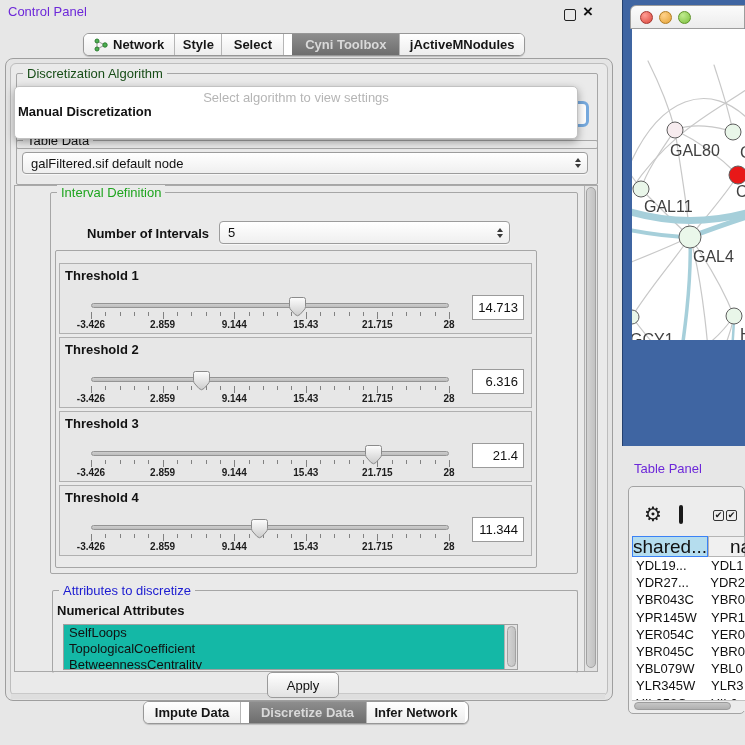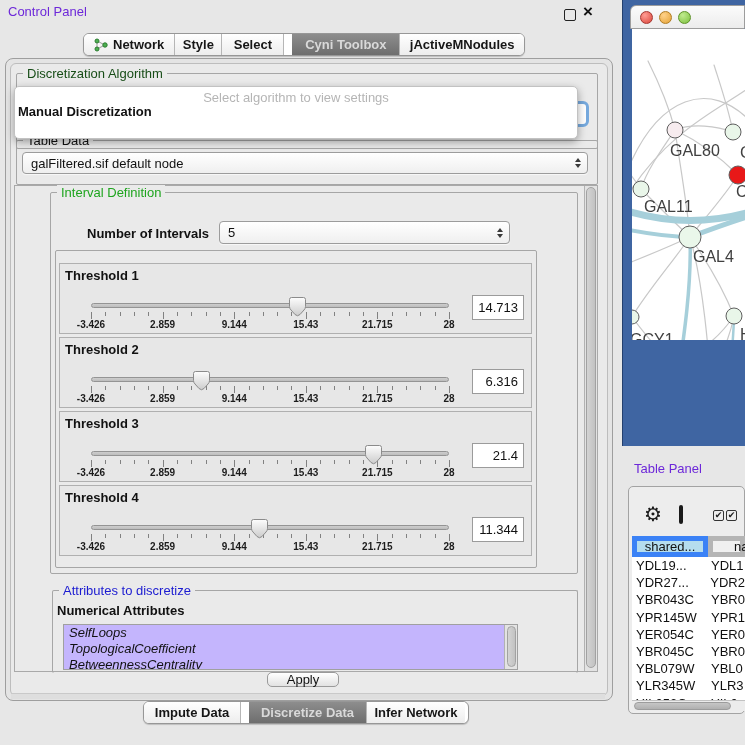--- a/index.html
+++ b/index.html
@@ -40,42 +40,42 @@
   .track{position:absolute;left:31px;top:39px;width:358px;height:5px;background:linear-gradient(#cdcdcd,#bdbdbd);
          border:1px solid #949494;border-radius:3px;box-sizing:border-box;}
   .ticks{position:absolute;left:31px;top:48px;width:358px;height:8px;}
   .tick{position:absolute;width:1px;background:#818181;top:0;}
   .ticklabels{position:absolute;left:31px;top:55px;width:358px;height:12px;}
   .ticklabel{position:absolute;transform:translateX(-50%);font-size:10px;font-weight:bold;color:#1c1c1c;white-space:nowrap;}
   .thumb{position:absolute;top:32px;}
   .valbox{position:absolute;left:412px;top:31px;width:52px;height:25px;background:#fff;border:1px solid #9b9b9b;
           box-sizing:border-box;font-size:13px;text-align:right;padding-right:5px;line-height:23px;}
   
-  .listbox{position:absolute;background:#c4b5fd;border:1px solid #a0a0a0;box-sizing:border-box;overflow:hidden;font-style:italic;}
+  .listbox{position:absolute;background:#14b8a6;border:1px solid #a0a0a0;box-sizing:border-box;overflow:hidden;}
   .listitem{padding-left:5px;line-height:16px;font-size:13px;white-space:nowrap;}
   
   .vtrack{background:#e3e3e3;border-left:1px solid #b2b2b2;box-sizing:border-box;}
   .vthumb{position:absolute;background:linear-gradient(90deg,#d4d4d4,#c2c2c2);border:1px solid #a2a2a2;border-radius:5px;box-sizing:border-box;}
   .htrack{background:#ececec;border-top:1px solid #c2c2c2;box-sizing:border-box;}
   .hthumb{position:absolute;background:linear-gradient(#c6c6c6,#b0b0b0);border:1px solid #9c9c9c;border-radius:4px;box-sizing:border-box;}
   
   .button{position:absolute;display:flex;align-items:center;justify-content:center;font-size:13px;
           background:linear-gradient(#ffffff,#e2e2e2);border:1px solid #9a9a9a;border-radius:5px;box-sizing:border-box;}
   
   .popup{background:#fff;border:1px solid #c2c2c2;border-radius:5px;box-shadow:0 3px 8px rgba(0,0,0,.35);}
   .popup .hint{position:absolute;left:0;right:0;top:3px;text-align:center;color:#b5b5b5;font-size:13px;}
   .popup .opt{position:absolute;left:3px;font-size:13px;white-space:nowrap;}
   
   .blueframe{background:#3f65a2;border-left:1px solid #24406e;}
   .nettitlebar{background:linear-gradient(#fbfbfb,#ececec);border:1px solid #9d9d9d;border-top-left-radius:6px;box-sizing:border-box;}
   .light{position:absolute;width:13px;height:13px;border-radius:50%;box-sizing:border-box;}
   .netcanvas{background:#fff;overflow:hidden;}
   
   .tpanel{background:#ededed;border:1px solid #a3a3a3;border-radius:5px;box-sizing:border-box;}
-  .thcell{position:absolute;box-sizing:border-box;font-size:13px;display:flex;align-items:center;border:5px solid #3b82f6;}
+  .thcell{position:absolute;box-sizing:border-box;font-size:19px;display:flex;align-items:center;border:1px solid #3b82f6;}
   .trow{display:flex;height:17.2px;align-items:center;font-size:13px;color:#101010;}
   .trow .c1{width:76px;padding-left:4px;box-sizing:border-box;white-space:nowrap;overflow:hidden;}
   .trow .c2{padding-left:3px;white-space:nowrap;}
   .splitter-icon{border:2px solid #1a1a1a;border-radius:3px;box-sizing:border-box;position:relative;}
   .splitter-icon::after{content:"";position:absolute;left:50%;top:0;bottom:0;width:2px;background:#1a1a1a;transform:translateX(-50%);}
   .cbicon{border:1.5px solid #333;border-radius:2px;box-sizing:border-box;font-size:9px;line-height:8px;text-align:center;color:#222;}
 </style>
 </head>
 <body>
 
@@ -352,21 +352,21 @@
       <div class="listitem">SelfLoops</div>
       <div class="listitem">TopologicalCoefficient</div>
       <div class="listitem">BetweennessCentrality</div>
     </div>
   <div class="abs vtrack" style="left:504px;top:625px;width:13px;height:44px;">
     <div class="vthumb" style="left:2px;top:1px;width:9px;height:41px;"></div>
   </div>
 
   
   <div class="abs" style="left:11px;top:693px;width:594px;height:5px;background:#dedede;border-top:1px solid #c9c9c9;"></div>
-  <div class="button" style="left:267px;top:672px;width:72px;height:15px;">Apply</div>
+  <div class="button" style="left:267px;top:672px;width:72px;height:26px;">Apply</div>
 
   
   <div class="abs seggroup" id="bottom-tabs" style="left:143px;top:701px;width:324px;height:21px;">
       <div class="seg" style="width: 97px;">
         <span>Impute Data</span>
       </div>
       <div class="seg sel" style="width: 118px;">
         <span>Discretize Data</span>
       </div>
       <div class="seg" style="width: 98px;">

